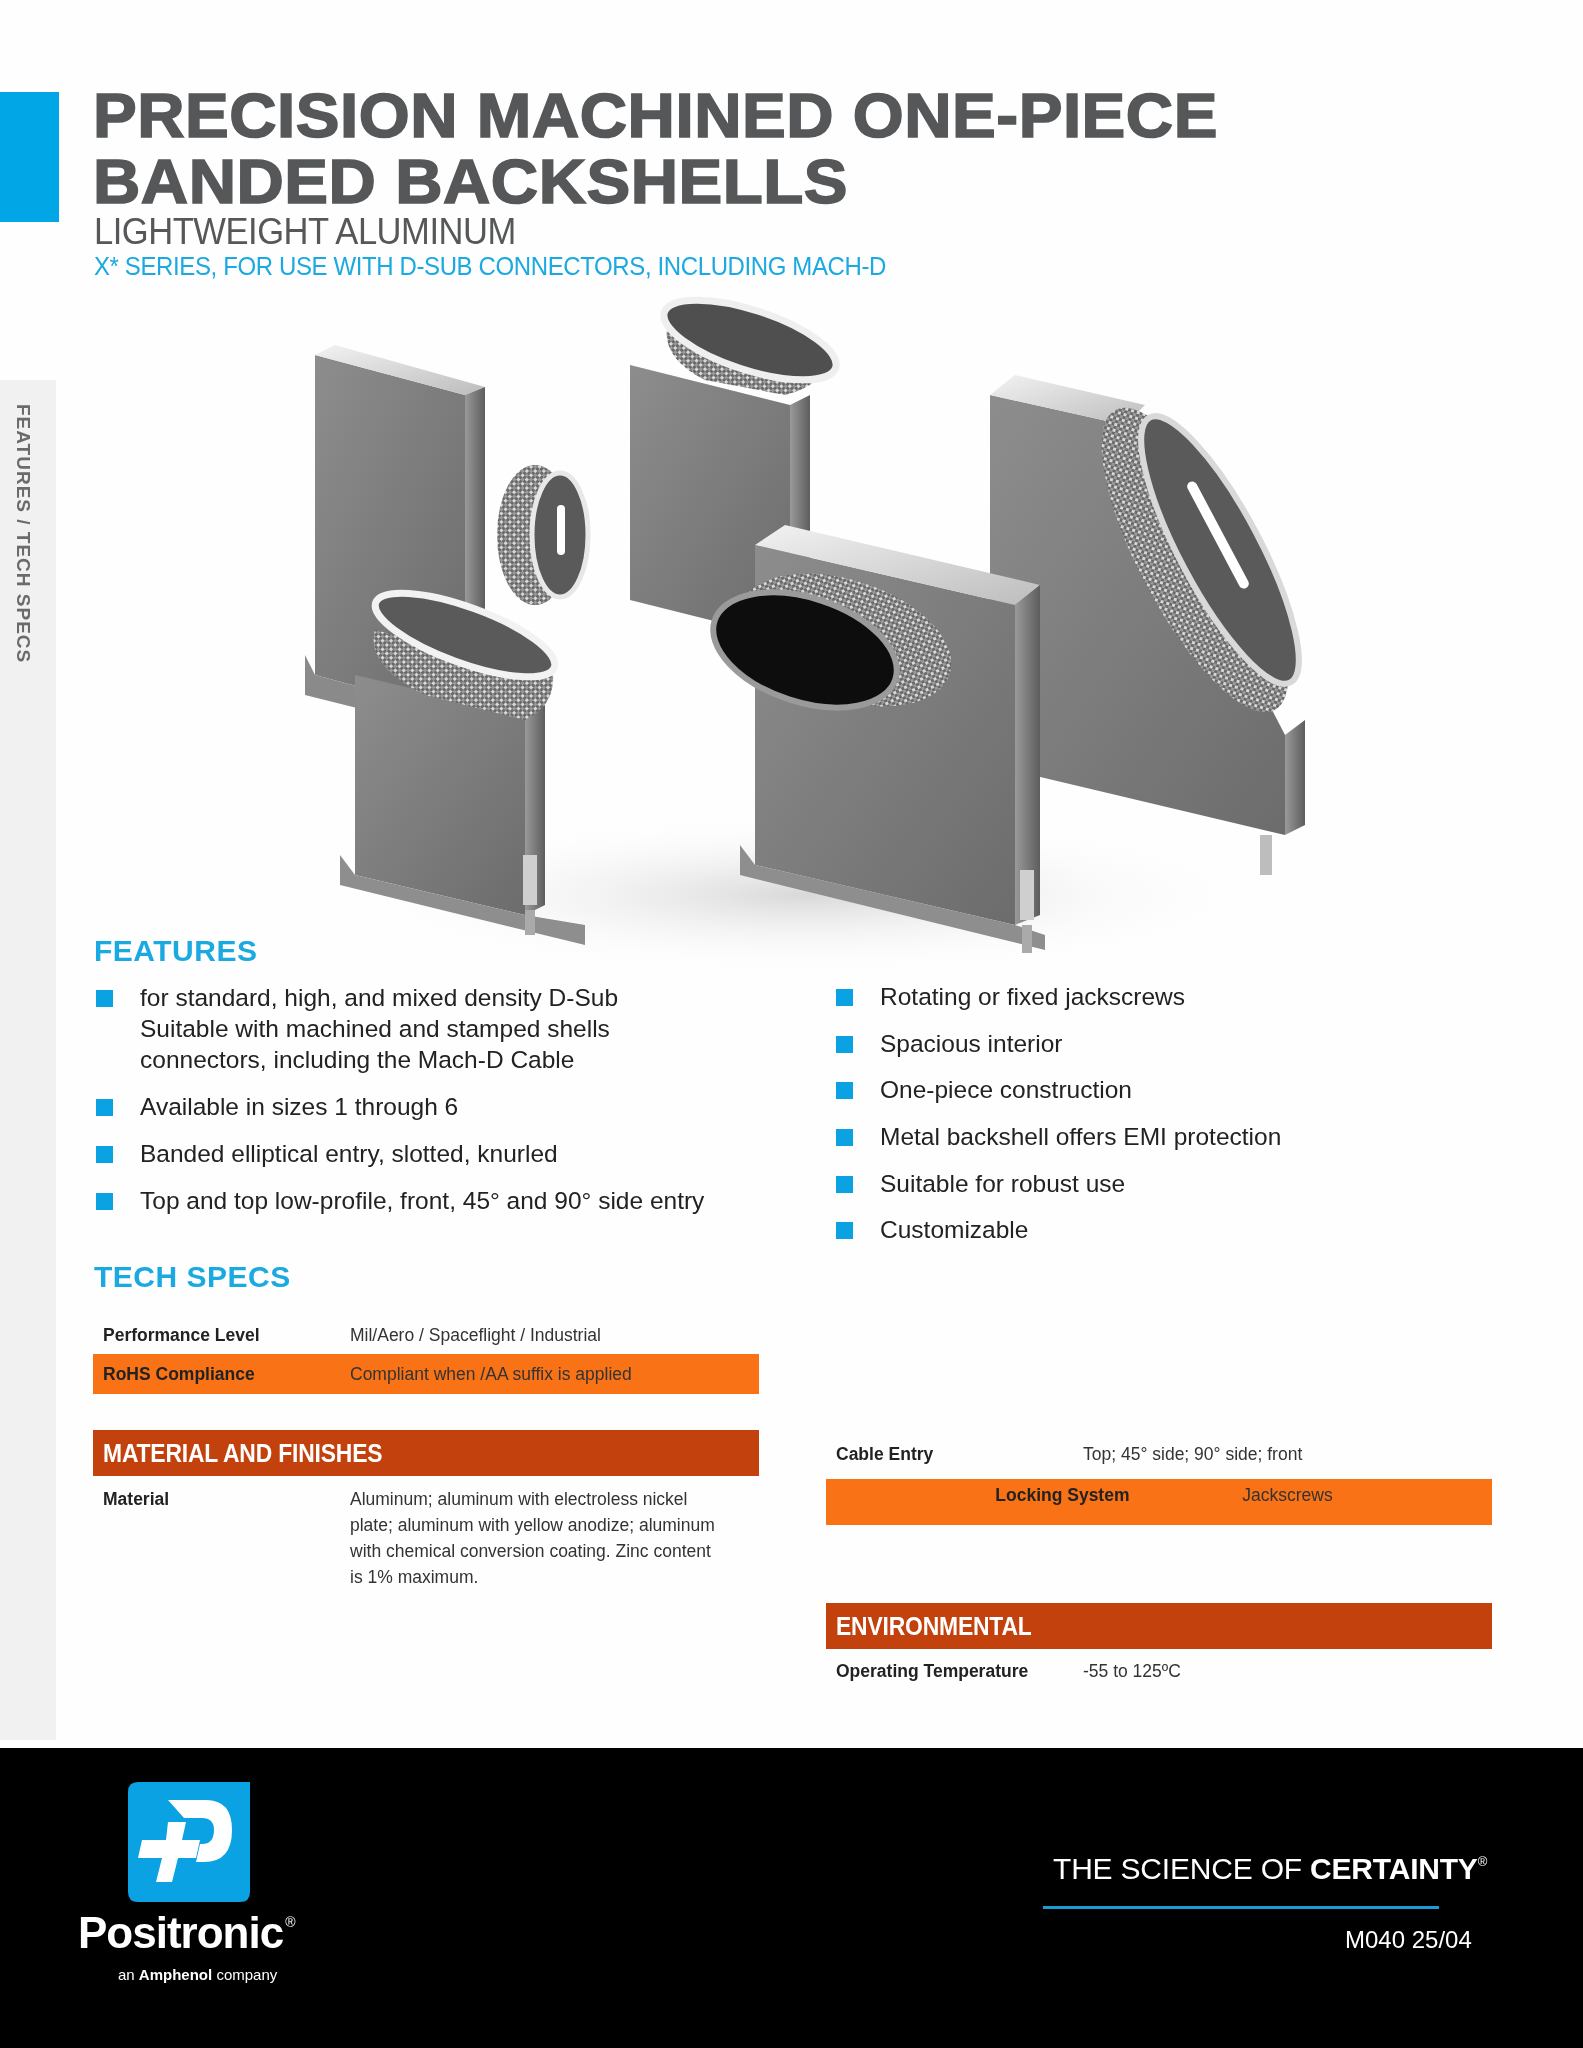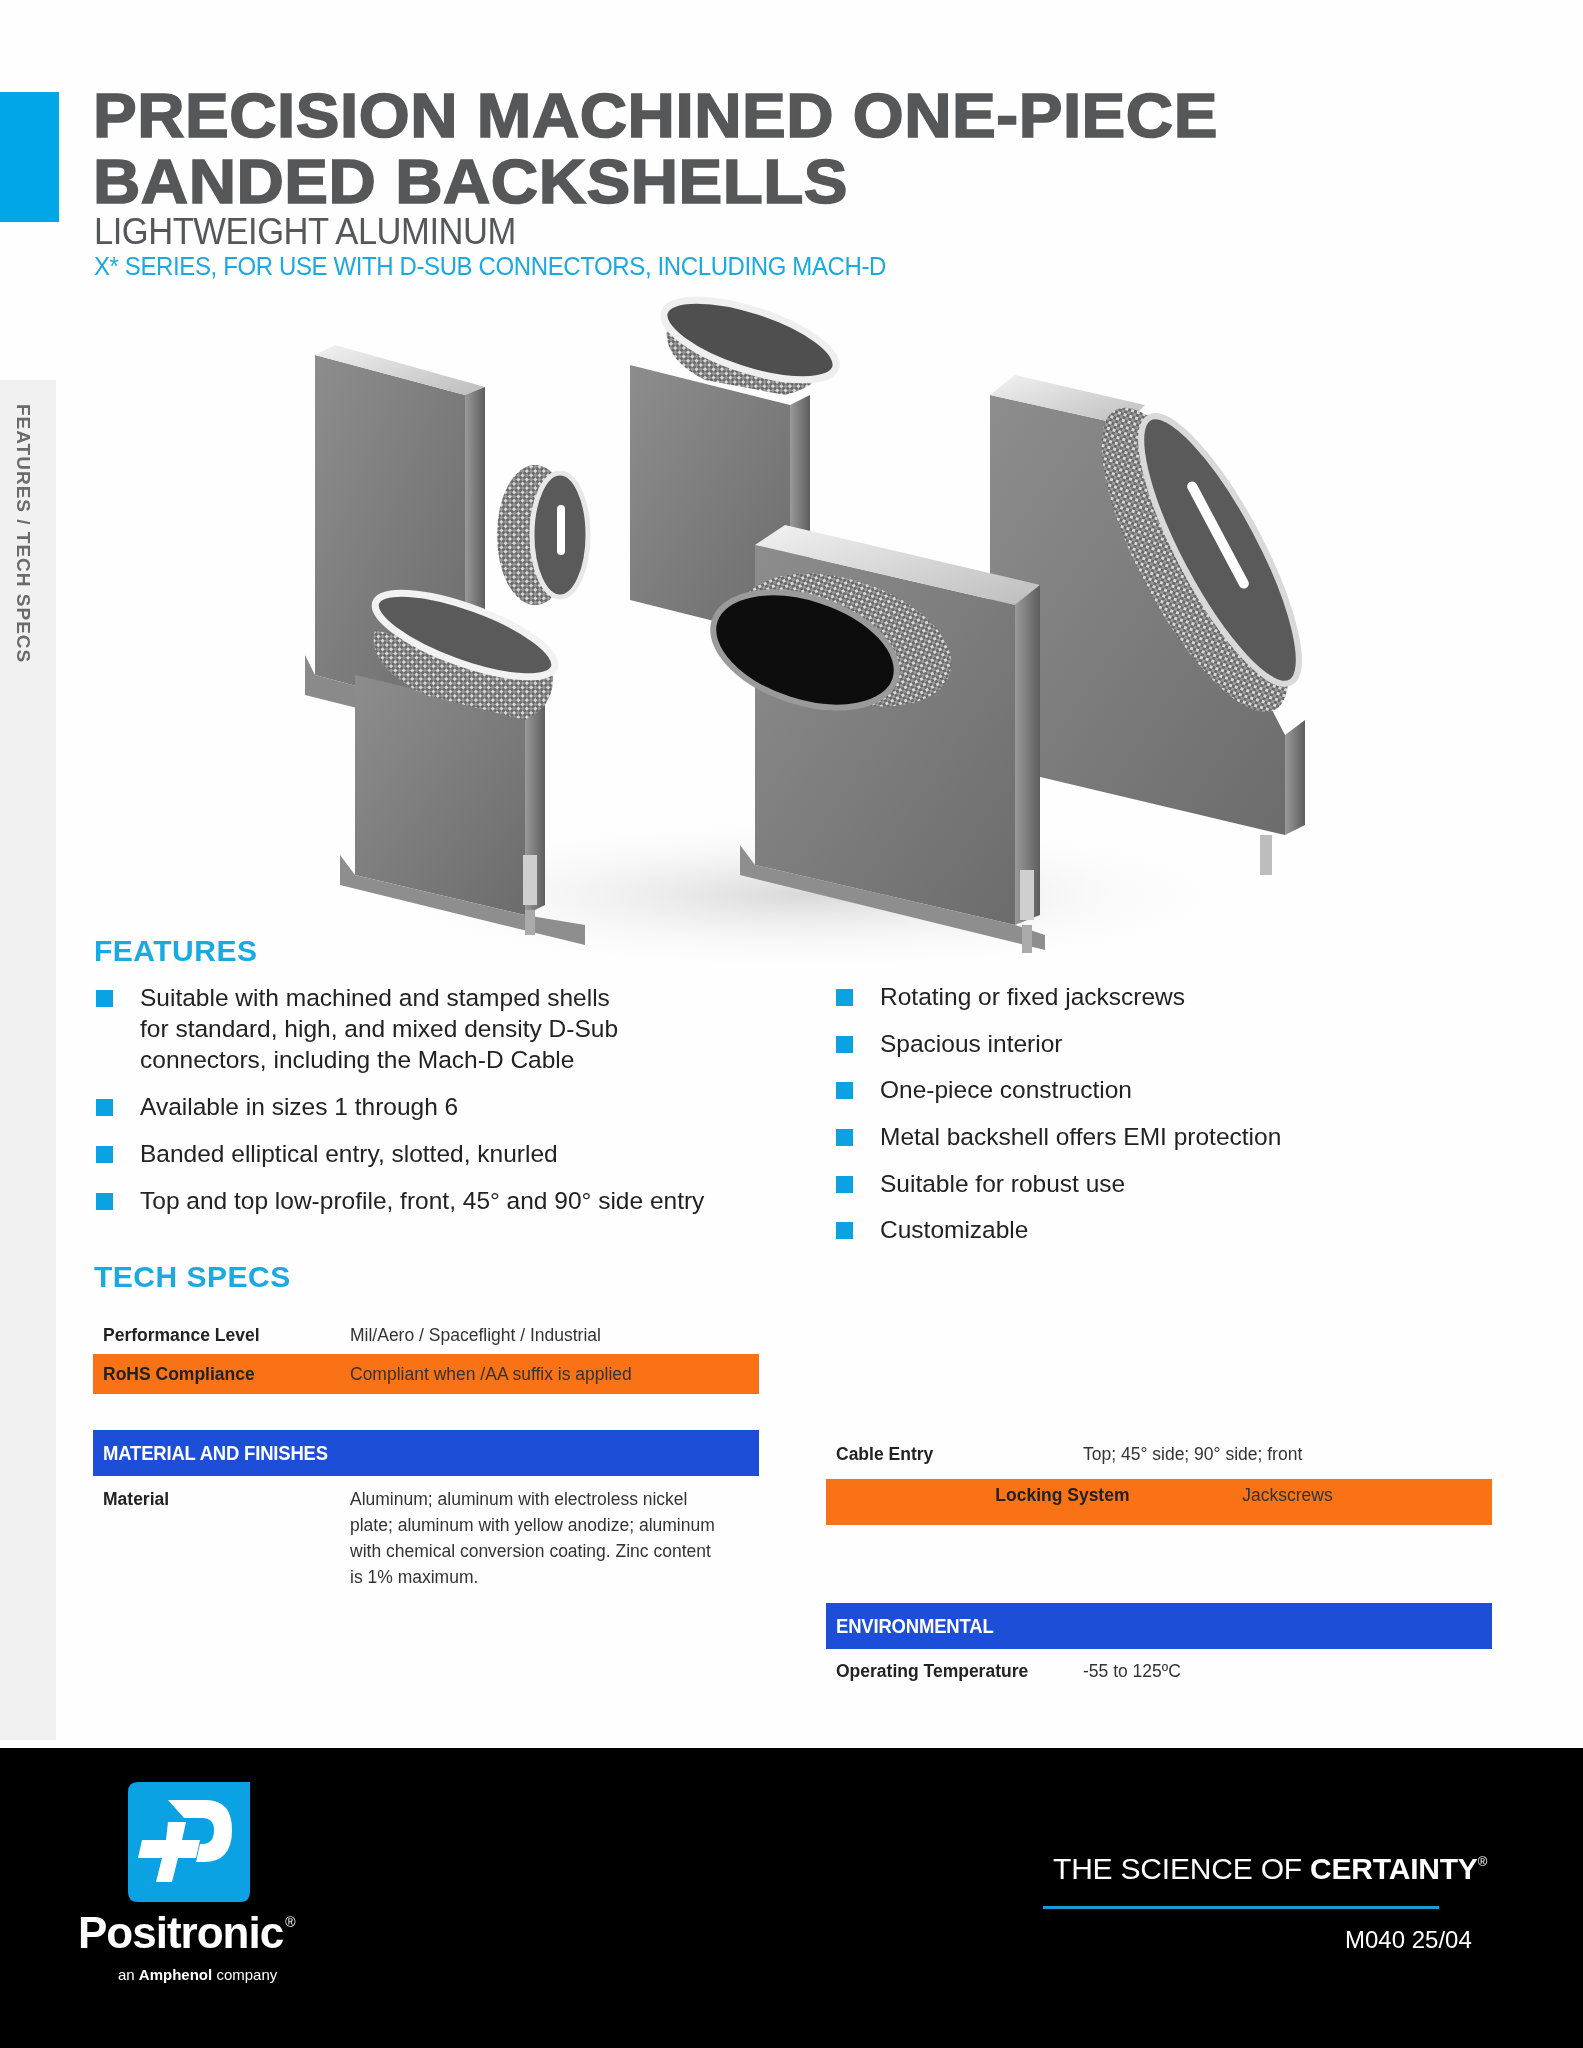--- a/index.html
+++ b/index.html
@@ -26,21 +26,21 @@
   .features-list li { position: relative; padding-left: 44px; }
   .features-left li { margin-bottom: 16px; }
   .features-right li { margin-bottom: 15.7px; }
   .bullet { position: absolute; left: 0; top: 8px; width: 17px; height: 17px; background: #0aa2e3; }
 
   .spec-table { position: absolute; font-size: 17.5px; }
   .spec-row { display: flex; width: 100%; }
   .spec-row.alt { background: #f97316; }
   .spec-label { font-weight: 700; color: #222; padding-left: 10px; }
   .spec-value { color: #333; }
-  .table-header { background: #1d4ed8; color: #fff; font-weight: 700; font-size: 21px; height: 46px; padding-left: 10px; display: flex; align-items: center; letter-spacing: -0.2px; transform-origin: left center; }
+  .table-header { background: #c2410c; color: #fff; font-weight: 700; font-size: 26px; height: 46px; padding-left: 10px; display: flex; align-items: center; letter-spacing: -0.2px; transform-origin: left center; }
   .table-header span { display: inline-block; transform: scaleX(0.88); transform-origin: left center; }
 
   .tech-table { left: 93px; top: 1317px; width: 666px; }
   .tech-table .spec-row { height: 40px; align-items: center; }
   .tech-table .spec-row:first-child { height: 37px; }
   .tech-table .spec-label { width: 257px; }
 
   .material-table { left: 93px; top: 1430px; width: 666px; }
   .material-table .spec-label { width: 257px; }
   .material-table .spec-row { padding-top: 10px; line-height: 26px; }
@@ -155,22 +155,22 @@
     <rect x="735" y="575" width="14" height="50" fill="#cfcfcf"></rect>
     <rect x="737" y="630" width="10" height="28" fill="#aaa"></rect>
   </g>
 </svg>
 
 <h2 class="section-heading features-heading">FEATURES</h2>
 
 <ul class="features-list features-left">
   <li>
     <span class="bullet"></span>
+    <div>for standard, high, and mixed density D-Sub</div>
     <div>Suitable with machined and stamped shells</div>
-    <div>for standard, high, and mixed density D-Sub</div>
     <div>connectors, including the Mach-D Cable</div>
   </li>
   <li>
     <span class="bullet"></span>
     <div>Available in sizes 1 through 6</div>
   </li>
   <li>
     <span class="bullet"></span>
     <div>Banded elliptical entry, slotted, knurled</div>
   </li>

